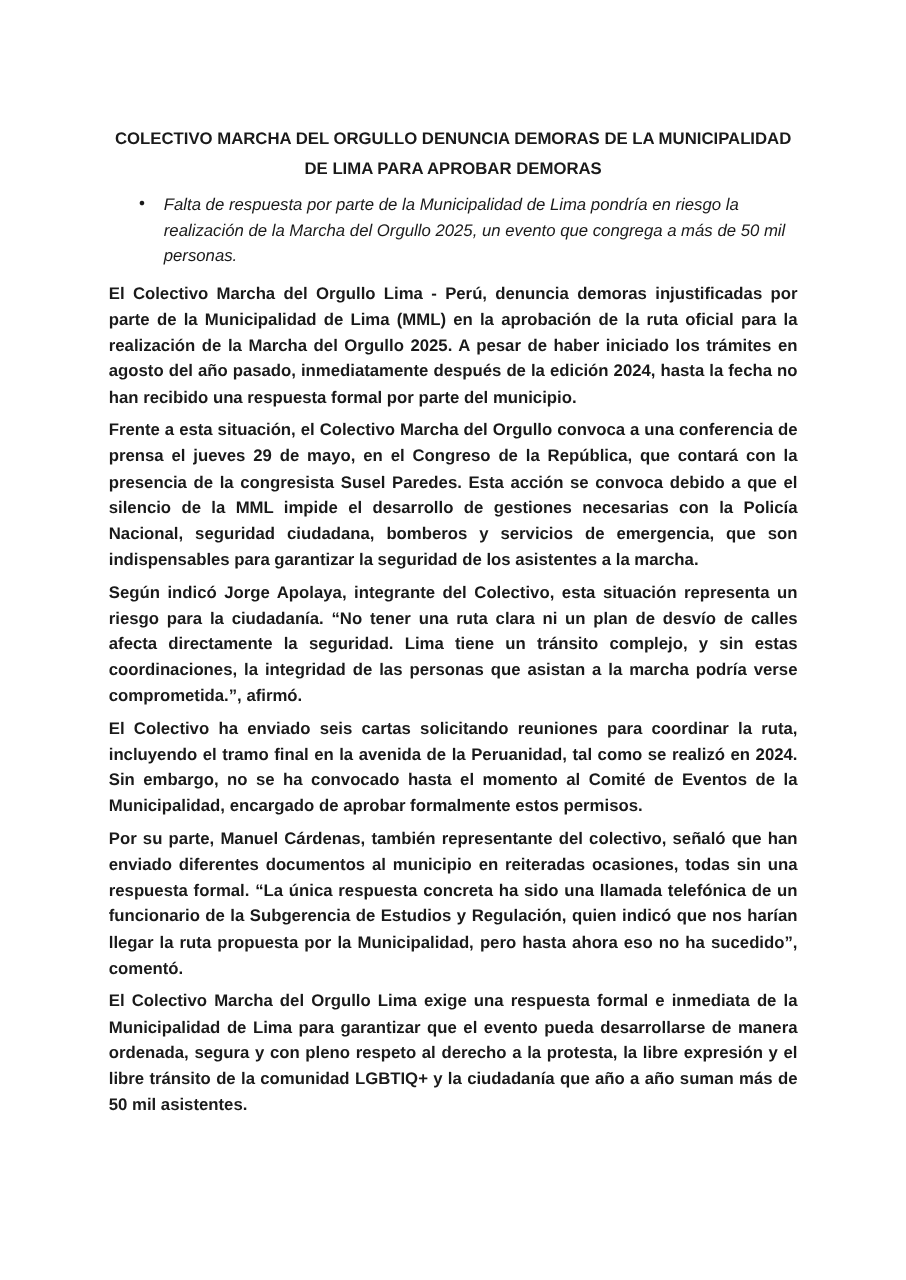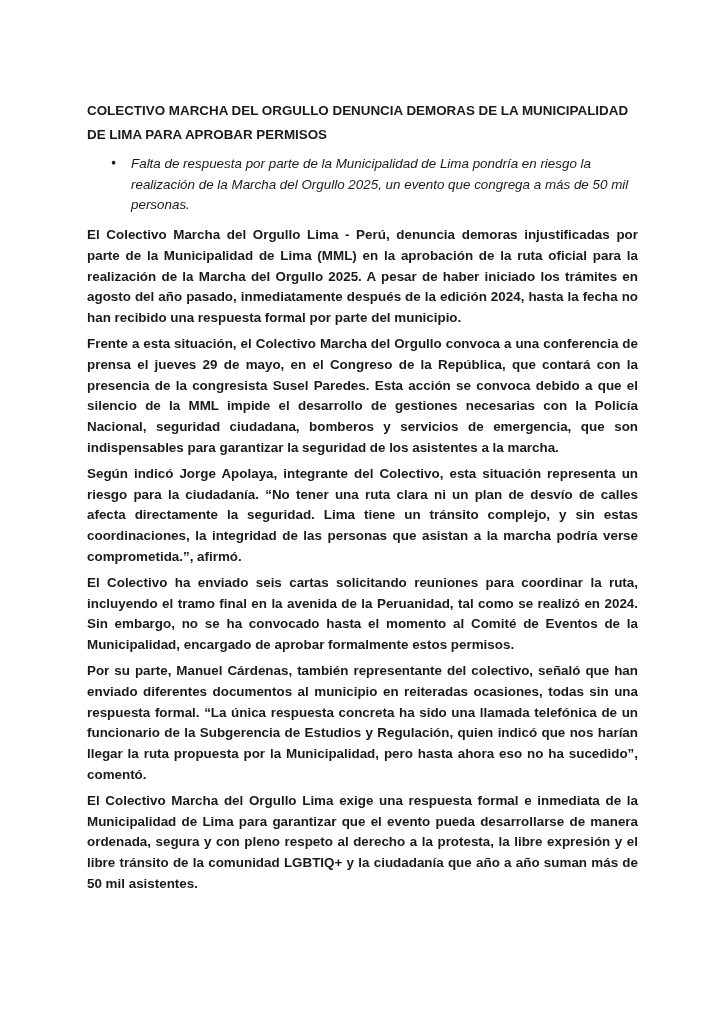--- a/index.html
+++ b/index.html
@@ -17,21 +17,21 @@
     background: var(--page_background, #ffffff);
     color: var(--text, #1a1a1a);
     font-family: "Liberation Sans", "DejaVu Sans", sans-serif;
     padding: 99px 87px 0 87px;
     overflow: hidden;
   }
   .doc-title {
     font-size: 13.4px;
     font-weight: bold;
     line-height: 24px;
-    text-align: left;
+    text-align: center;
   }
   .doc-title .title-line {
     display: block;
     white-space: nowrap;
   }
   .bullet-list {
     list-style: none;
     margin: 7px 0 9px 0;
   }
   .bullet-item {
@@ -58,21 +58,21 @@
     font-weight: bold;
   }
 </style>
 </head>
 <body>
 
 <div class="page">
 
   <h1 class="doc-title">
     <span class="title-line">COLECTIVO MARCHA DEL ORGULLO DENUNCIA DEMORAS DE LA MUNICIPALIDAD</span>
-    <span class="title-line">DE LIMA PARA APROBAR PERMISOS</span>
+    <span class="title-line">DE LIMA PARA APROBAR DEMORAS</span>
   </h1>
 
   <ul class="bullet-list">
     <li class="bullet-item">
       <span class="bullet-marker">●</span>
       <span>Falta de respuesta por parte de la Municipalidad de Lima pondría en riesgo la realización de la Marcha del Orgullo 2025, un evento que congrega a más de 50 mil personas.</span>
     </li>
   </ul>
 
   <p class="body-paragraph">El Colectivo Marcha del Orgullo Lima - Perú, denuncia demoras injustificadas por parte de la Municipalidad de Lima (MML) en la aprobación de la ruta oficial para la realización de la Marcha del Orgullo 2025. A pesar de haber iniciado los trámites en agosto del año pasado, inmediatamente después de la edición 2024, hasta la fecha no han recibido una respuesta formal por parte del municipio.</p>

